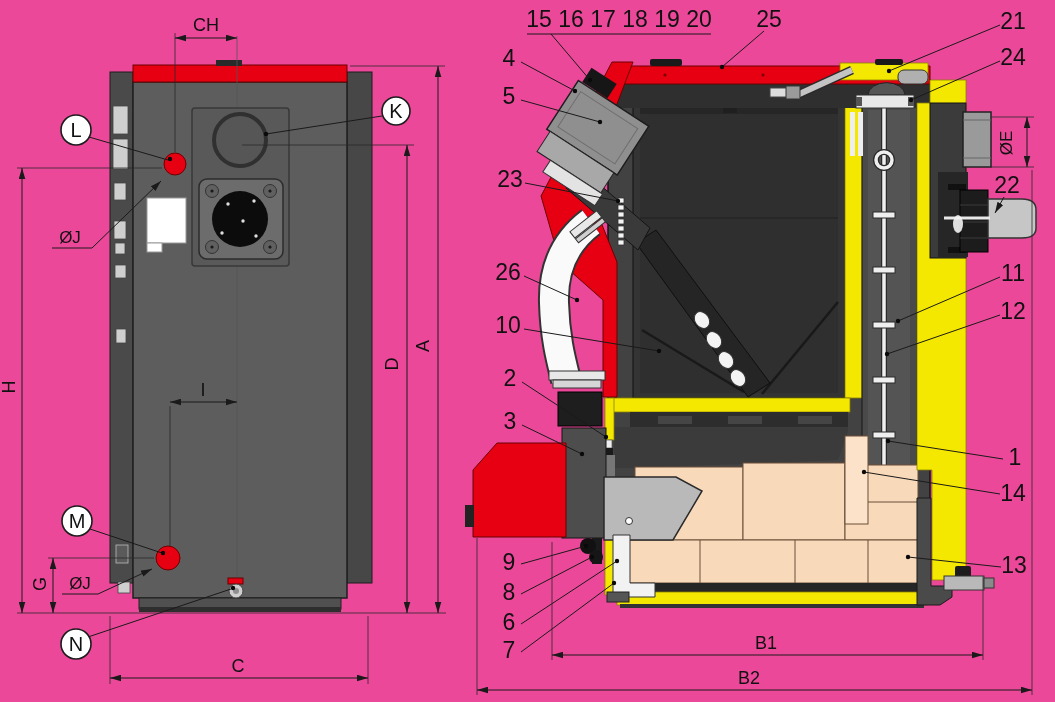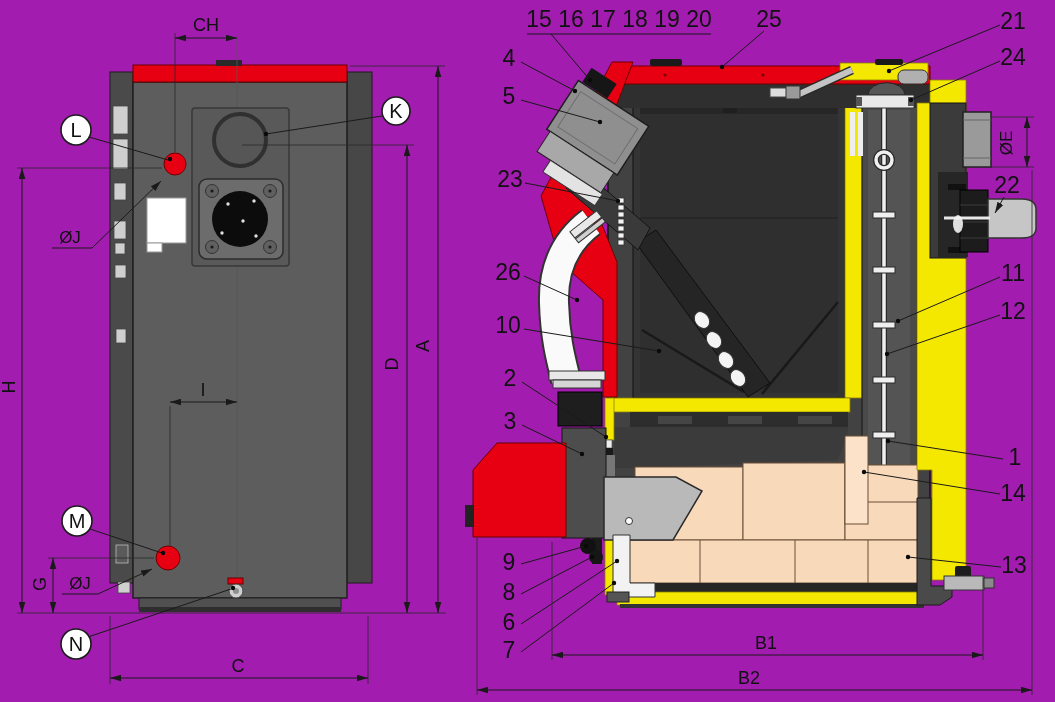--- a/index.html
+++ b/index.html
@@ -1,16 +1,16 @@
 <!DOCTYPE html>
 <html><head>
 <meta charset="utf-8">
 <style>
   html,body{margin:0;padding:0;background:#fff;}
-  .stage{position:relative;width:1055px;height:702px;background:#a21caf;overflow:hidden;}
+  .stage{position:relative;width:1055px;height:702px;background:#ec4899;overflow:hidden;}
   svg{display:block;}
   text{font-family:"Liberation Sans",sans-serif;fill:#111;}
   .num{font-size:23px;}
   .co-txt{font-size:20px;}
   .dimtxt{font-size:18px;}
   .diatxt{font-size:17px;}
   .dim{stroke:#1a1a1a;stroke-width:1;fill:none;}
   .ext{stroke:#2a2a2a;stroke-width:0.8;fill:none;}
   .ldr{stroke:#1a1a1a;stroke-width:1;fill:none;}
   .dot{fill:#0a0a0a;}

